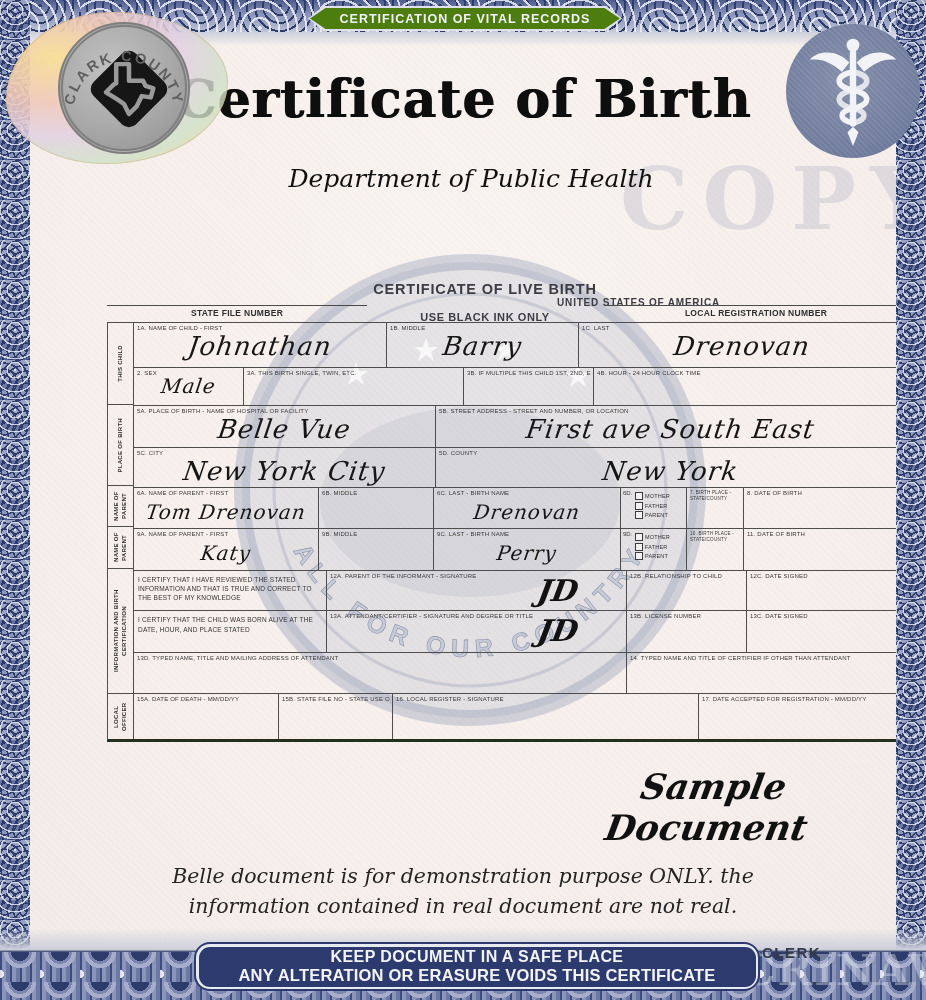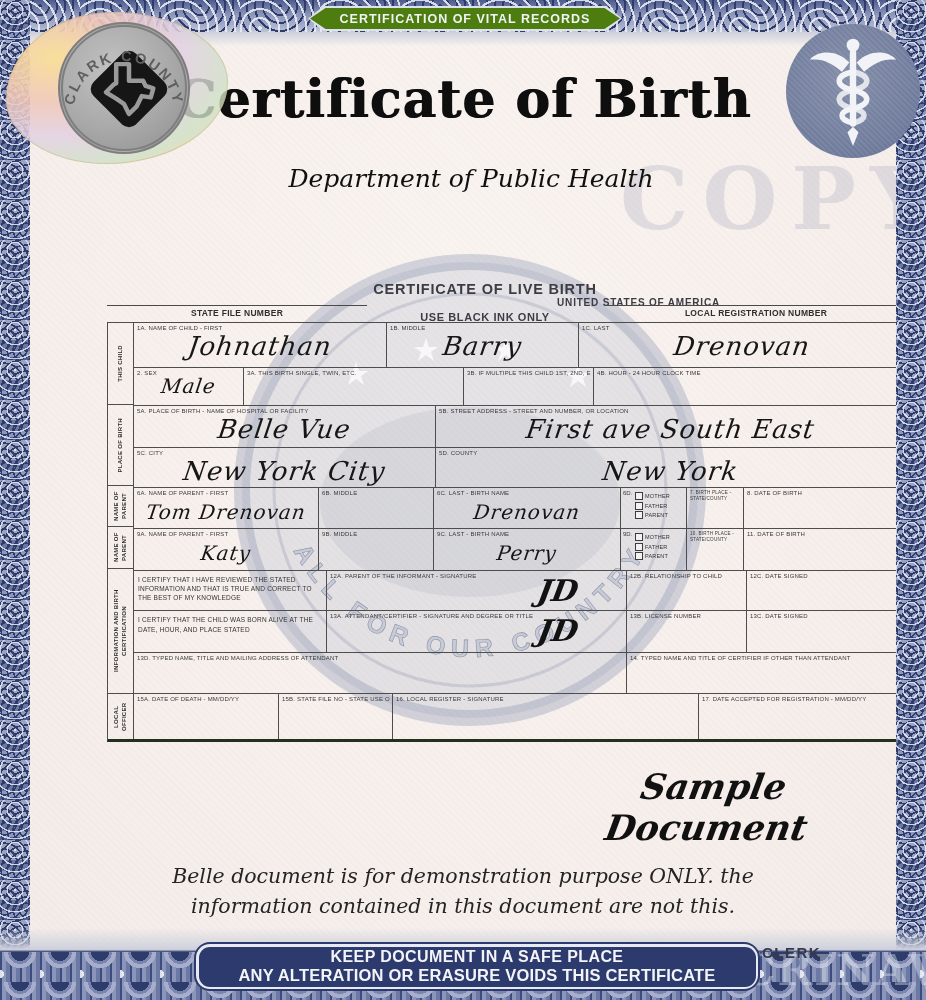--- a/index.html
+++ b/index.html
@@ -443,21 +443,21 @@
           <div class="flabel">17. DATE ACCEPTED FOR REGISTRATION - MM/DD/YY</div>
         </div>
       </div>
 
     </div>
   </div>
 
   <div class="sample-note">Sample Document</div>
   <div class="disclaimer">
     <div>Belle document is for demonstration purpose ONLY. the</div>
-    <div>information contained in this document are not this.</div>
+    <div>information contained in real document are not real.</div>
   </div>
 
   <div class="banner-bottom">
     <div class="inner">
       <div class="l1">KEEP DOCUMENT IN A SAFE PLACE</div>
       <div class="l2">ANY ALTERATION OR ERASURE VOIDS THIS CERTIFICATE</div>
     </div>
   </div>
   <div class="clerk">CLERK</div>
   <div class="wm-corner">CRINAVA</div>

